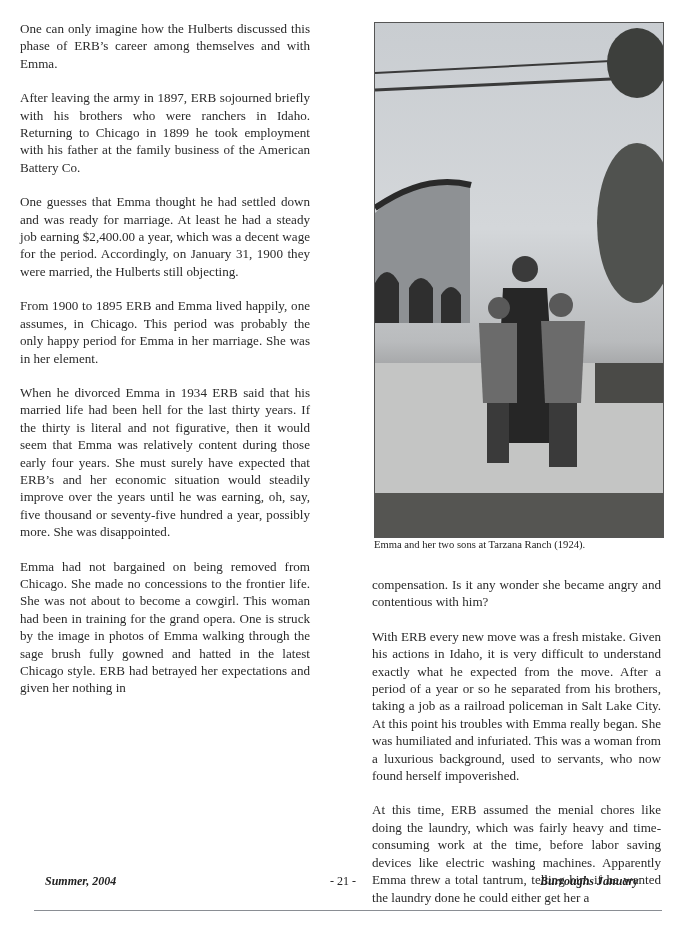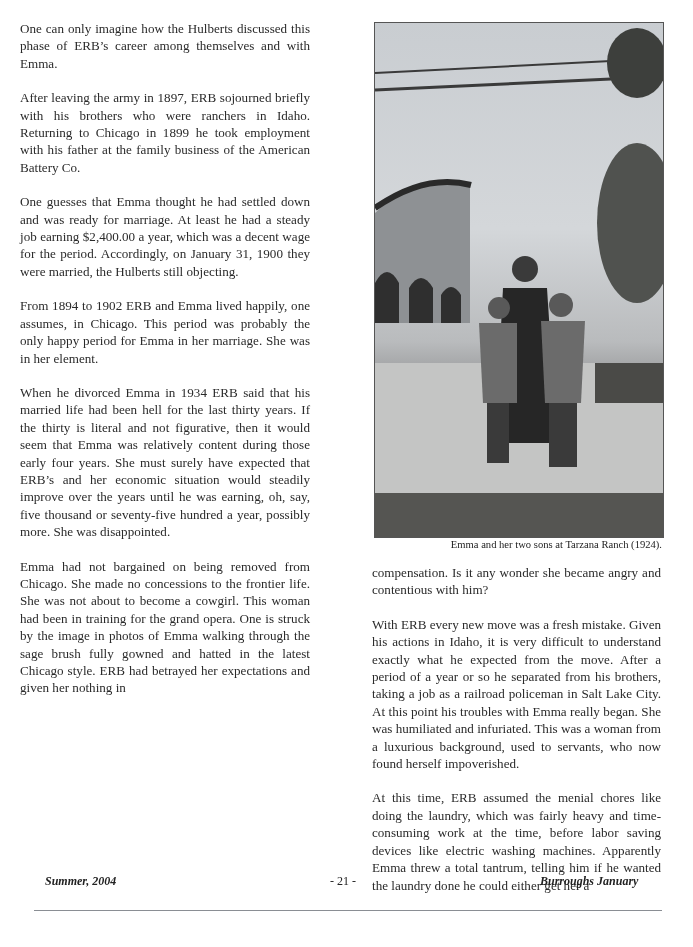--- a/index.html
+++ b/index.html
@@ -3,45 +3,45 @@
 <meta charset="utf-8">
 <style>
   html, body { margin: 0; padding: 0; }
   body {
     width: 693px; height: 947px; background: #ffffff; position: relative; overflow: hidden;
     font-family: "Liberation Serif", "DejaVu Serif", serif; color: #2a2a2a;
   }
   .col { position: absolute; font-size: 13.1px; line-height: 17.4px; text-align: justify; }
   .col p { margin: 0 0 17px 0; }
   #left { left: 20px; top: 20px; width: 290px; }
-  #right { left: 372px; top: 564px; width: 289px; }
+  #right { left: 372px; top: 576px; width: 289px; }
   .photo {
     position: absolute; left: 374px; top: 22px; width: 288px; height: 514px;
     background: linear-gradient(180deg, #c9cdd1 0%, #d4d7da 40%, #b9bbbd 62%, #8f9091 72%, #c3c4c4 82%, #a9aaaa 95%, #5a5a58 100%);
     border: 1px solid #555; overflow: hidden;
   }
   .photo svg { position: absolute; left: 0; top: 0; }
   .caption {
-    position: absolute; left: 374px; top: 539px; width: 288px; text-align: right;
+    position: absolute; left: 374px; top: 539px; width: 288px; text-align: left;
     font-size: 10.6px; color: #222;
   }
   .rule { position: absolute; left: 34px; top: 910px; width: 628px; height: 1px; background: #8a8e94; }
   .footer { position: absolute; top: 874px; font-size: 12px; font-style: italic; font-weight: bold; color: #222; }
   #foot-left { left: 45px; }
   #foot-center { left: 330px; font-style: normal; font-weight: normal; }
   #foot-right { left: 540px; }
 </style>
 </head>
 <body>
 
 <div id="left" class="col">
   <p>One can only imagine how the Hulberts discussed this phase of ERB’s career among themselves and with Emma.</p>
   <p>After leaving the army in 1897, ERB sojourned briefly with his brothers who were ranchers in Idaho. Returning to Chicago in 1899 he took employment with his father at the family business of the American Battery Co.</p>
   <p>One guesses that Emma thought he had settled down and was ready for marriage. At least he had a steady job earning $2,400.00 a year, which was a decent wage for the period. Accordingly, on January 31, 1900 they were married, the Hulberts still objecting.</p>
-  <p>From 1894 to 1902 ERB and Emma lived happily, one assumes, in Chicago. This period was probably the only happy period for Emma in her marriage. She was in her element.</p>
+  <p>From 1900 to 1895 ERB and Emma lived happily, one assumes, in Chicago. This period was probably the only happy period for Emma in her marriage. She was in her element.</p>
   <p>When he divorced Emma in 1934 ERB said that his married life had been hell for the last thirty years. If the thirty is literal and not figurative, then it would seem that Emma was relatively content during those early four years. She must surely have expected that ERB’s and her economic situation would steadily improve over the years until he was earning, oh, say, five thousand or seventy-five hundred a year, possibly more. She was disappointed.</p>
   <p>Emma had not bargained on being removed from Chicago. She made no concessions to the frontier life. She was not about to become a cowgirl. This woman had been in training for the grand opera. One is struck by the image in photos of Emma walking through the sage brush fully gowned and hatted in the latest Chicago style. ERB had betrayed her expectations and given her nothing in</p>
 </div>
 
 <div class="photo">
   <svg width="288" height="514" viewBox="0 0 288 514">
 
     <line x1="0" y1="50" x2="236" y2="38" stroke="#3a3a3a" stroke-width="2"></line>
     <line x1="0" y1="67" x2="236" y2="56" stroke="#3a3a3a" stroke-width="3"></line>
 

